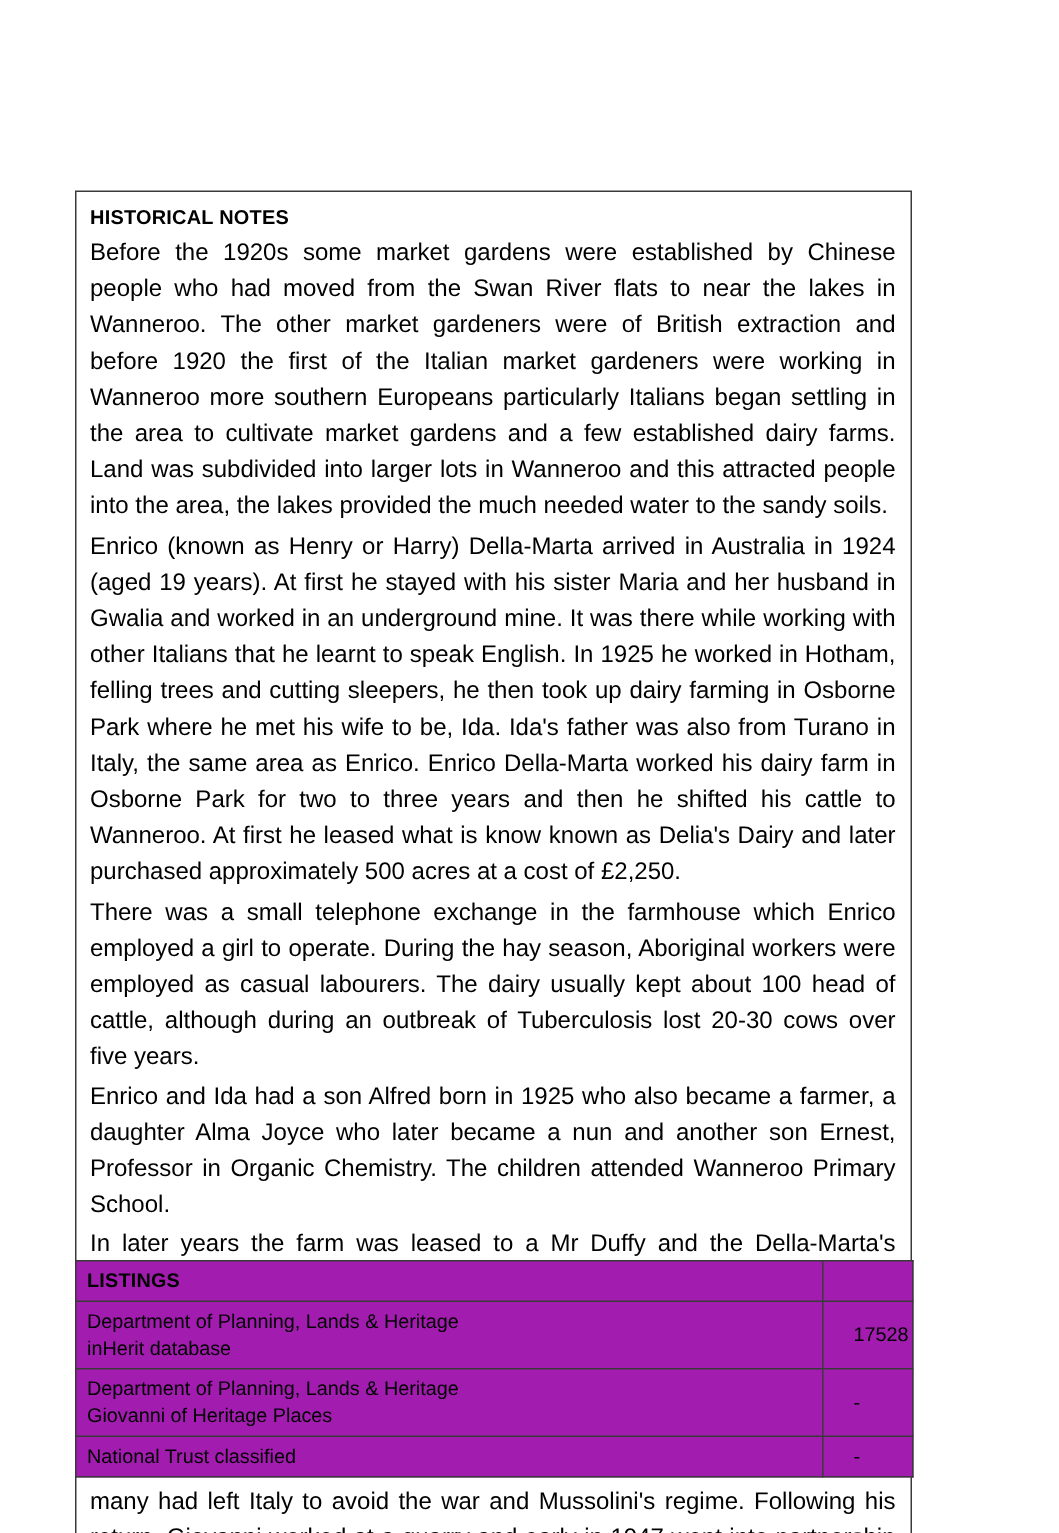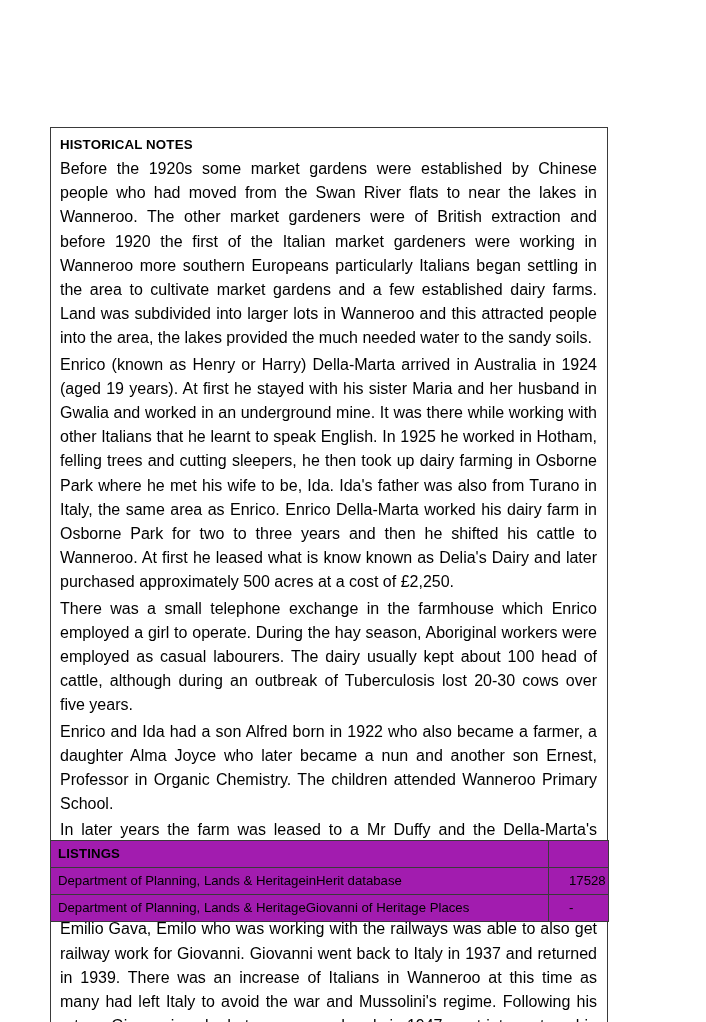--- a/index.html
+++ b/index.html
@@ -74,20 +74,21 @@
   .listings-table td.col-ref  { width: 60px; padding-left: 20px; }
 
   .listings-head-label {
     font-weight: bold;
     letter-spacing: 0.15px;
   }
   .row-flex {
     display: flex;
     align-items: baseline;
     width: 100%;
+    flex-direction: column;
   }
   .row-agency {
     flex: 0 0 auto;
   }
   .row-register {
     flex: 1 1 auto;
     padding-right: 11px;
     white-space: nowrap;
   }
   .blank-cell { }
@@ -99,21 +100,21 @@
 
   <section class="notes-box">
     <h2 class="notes-heading">HISTORICAL NOTES</h2>
 
     <p class="notes-para">Before the 1920s some market gardens were established by Chinese people who had moved from the Swan River flats to near the lakes in Wanneroo. The other market gardeners were of British extraction and before 1920 the first of the Italian market gardeners were working in Wanneroo more southern Europeans particularly Italians began settling in the area to cultivate market gardens and a few established dairy farms. Land was subdivided into larger lots in Wanneroo and this attracted people into the area, the lakes provided the much needed water to the sandy soils.</p>
 
     <p class="notes-para">Enrico (known as Henry or Harry) Della-Marta arrived in Australia in 1924 (aged 19 years). At first he stayed with his sister Maria and her husband in Gwalia and worked in an underground mine. It was there while working with other Italians that he learnt to speak English. In 1925 he worked in Hotham, felling trees and cutting sleepers, he then took up dairy farming in Osborne Park where he met his wife to be, Ida. Ida's father was also from Turano in Italy, the same area as Enrico. Enrico Della-Marta worked his dairy farm in Osborne Park for two to three years and then he shifted his cattle to Wanneroo. At first he leased what is know known as Delia's Dairy and later purchased approximately 500 acres at a cost of £2,250.</p>
 
     <p class="notes-para">There was a small telephone exchange in the farmhouse which Enrico employed a girl to operate. During the hay season, Aboriginal workers were employed as casual labourers. The dairy usually kept about 100 head of cattle, although during an outbreak of Tuberculosis lost 20-30 cows over five years.</p>
 
-    <p class="notes-para">Enrico and Ida had a son Alfred born in 1922 who also became a farmer, a daughter Alma Joyce who later became a nun and another son Ernest, Professor in Organic Chemistry. The children attended Wanneroo Primary School.</p>
+    <p class="notes-para">Enrico and Ida had a son Alfred born in 1925 who also became a farmer, a daughter Alma Joyce who later became a nun and another son Ernest, Professor in Organic Chemistry. The children attended Wanneroo Primary School.</p>
 
     <p class="notes-para">In later years the farm was leased to a Mr Duffy and the Della-Marta's bought a farm in Keysbrook.</p>
 
     <p class="notes-para">The Gava family are also believed to have lived at Delia's Dairy. Giovanni Gava first arrived from Italy in 1927 having been sponsored by his brother Emilio Gava, Emilo who was working with the railways was able to also get railway work for Giovanni. Giovanni went back to Italy in 1937 and returned in 1939. There was an increase of Italians in Wanneroo at this time as many had left Italy to avoid the war and Mussolini's regime. Following his return, Giovanni worked at a quarry and early in 1947 went into partnership his brother and purchased a dairy farm in Wanneroo.</p>
   </section>
 
   <table class="listings-table">
     <tbody>
       <tr>
         <td class="col-main">
@@ -135,17 +136,26 @@
       <tr>
         <td class="col-main">
           <span class="row-flex">
             <span class="row-agency">Department of Planning, Lands &amp; Heritage</span>
             <span class="row-register">Giovanni of Heritage Places</span>
           </span>
         </td>
         <td class="col-ref">-</td>
       </tr>
 
+      <tr>
+        <td class="col-main">
+          <span class="row-flex">
+            <span class="row-agency">National Trust classified</span>
+            <span class="row-register"></span>
+          </span>
+        </td>
+        <td class="col-ref">-</td>
+      </tr>
 
     </tbody>
   </table>
 
 </div>
 
 </body></html>

